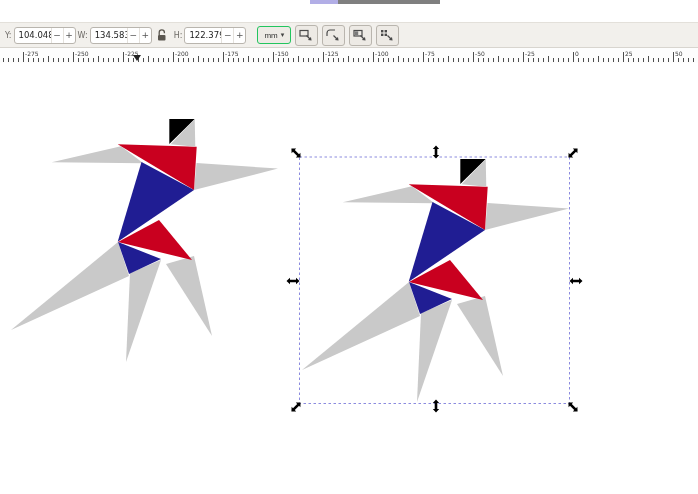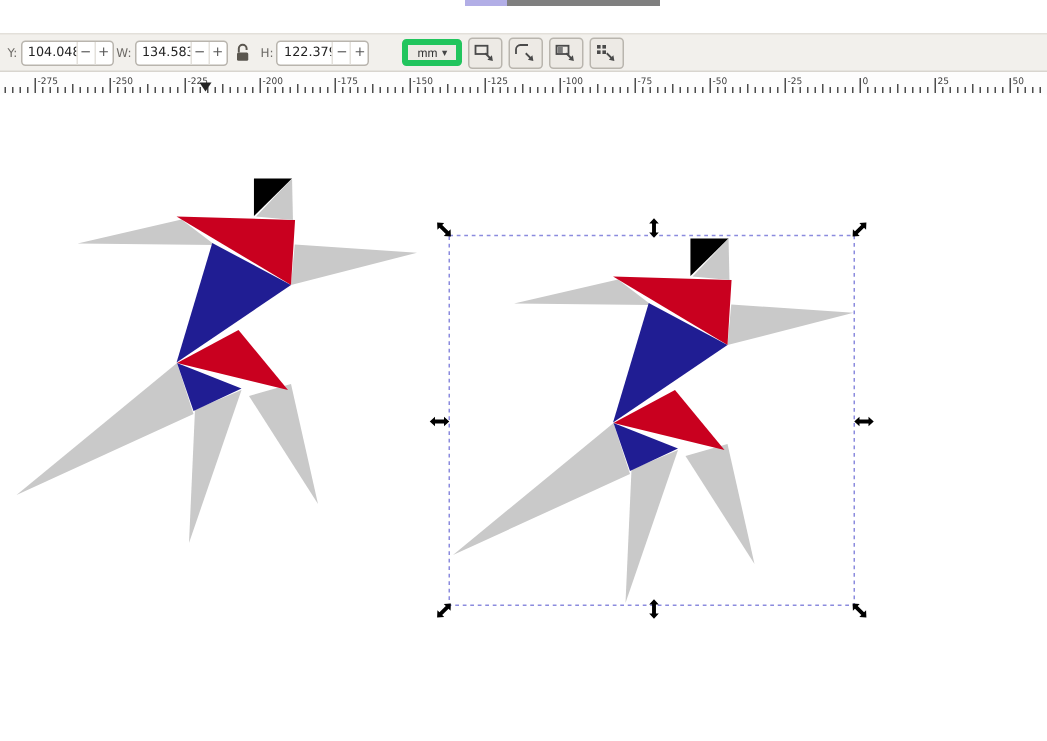--- a/index.html
+++ b/index.html
@@ -27,22 +27,22 @@
   .field .val{flex:1;font-size:8.5px;color:#222;padding-left:4px;white-space:nowrap;overflow:hidden;}
   .field .spin{
     width:11px;text-align:center;font-size:9px;color:#555;line-height:15px;
     border-left:1px solid #e4e1dc;cursor:default;flex:none;
   }
   .lockbtn{
     border:none;background:transparent;margin:0 3px;padding:0;height:18px;width:14px;
     display:flex;align-items:center;justify-content:center;
   }
   .unit{
-    display:flex;align-items:center;gap:3px;margin-left:22px;height:18px;
-    background:#edeae5;border:4px solid #22c55e;border-radius:3px;
+    display:flex;align-items:center;gap:3px;margin-left:11px;height:18px;
+    background:#edeae5;border:1px solid #22c55e;border-radius:3px;
     font-size:8px;color:#333;padding:0 6px;
   }
   .unit .arr{font-size:7px;color:#444;}
   .tgl{
     width:23px;height:21px;margin-left:4px;background:#edeae5;
     border:1px solid #b9b5ae;border-radius:3px;
     display:flex;align-items:center;justify-content:center;padding:0;
   }
   .tgl:first-of-type{margin-left:12px;}
   .tgl svg{display:block;}

